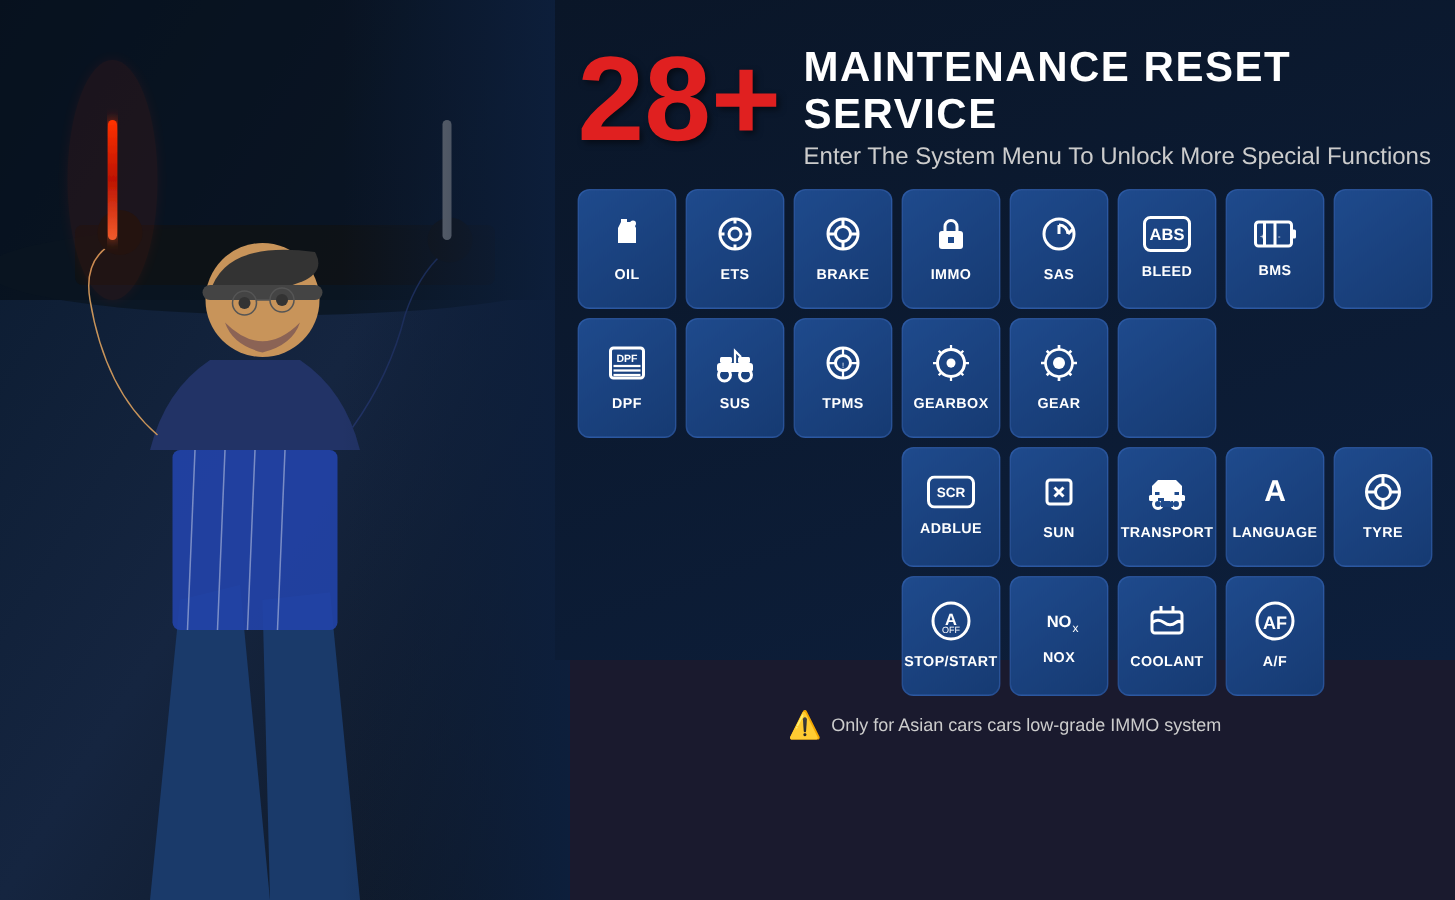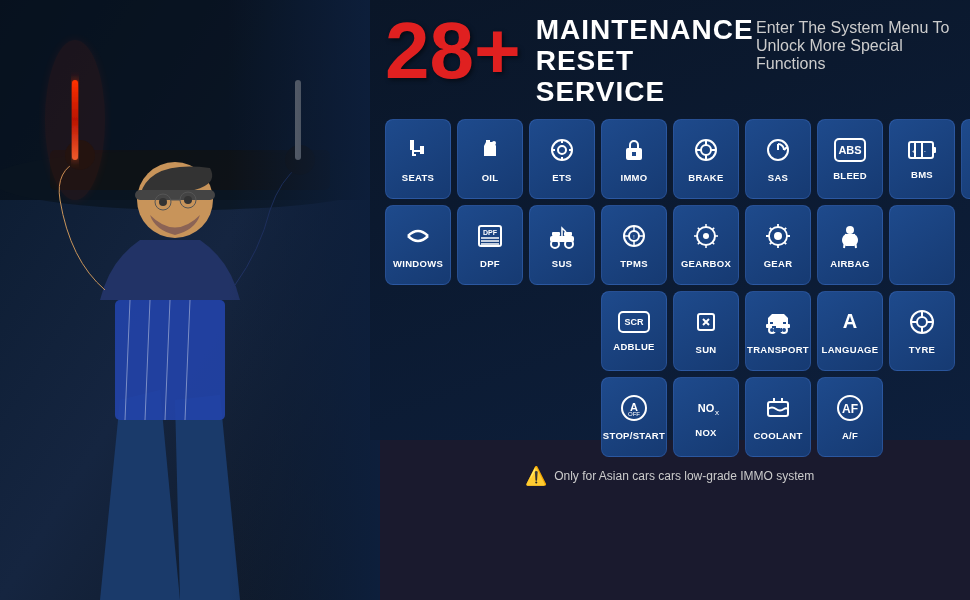--- a/index.html
+++ b/index.html
@@ -12,42 +12,42 @@
       position: relative;
     }
 
     .main-content {
       position: absolute;
       right: 0;
       top: 0;
       width: 600px;
       height: 440px;
       background: linear-gradient(160deg, #0a1628 0%, #0d1f3c 100%);
-      padding: 15px 15px 10px 15px;
+      padding: 30px 15px 10px 15px;
     }
 
     .header {
       display: flex;
       align-items: flex-start;
       margin-bottom: 12px;
     }
 
     .big-number {
       font-size: 80px;
       font-weight: 900;
       color: #e02020;
       line-height: 0.9;
       margin-right: 15px;
       text-shadow: 2px 2px 4px rgba(0,0,0,0.5);
       flex-shrink: 0;
     }
 
     .header-text {
       display: flex;
-      flex-direction: row;
+      flex-direction: column;
       justify-content: center;
     }
 
     .main-title {
       font-size: 28px;
       font-weight: 900;
       color: white;
       text-transform: uppercase;
       line-height: 1.1;
       letter-spacing: 1px;
@@ -225,28 +225,20 @@
       <div class="sub-title">Enter The System Menu To Unlock More Special Functions</div>
     </div>
   </div>
 
   <div class="grid-container">
 
     <div class="grid-row">
       <div class="service-item">
         <div class="service-icon">
           <svg width="28" height="28" viewBox="0 0 28 28" fill="white">
-            <path d="M6 4h4v10H6zm2 10h8v2H8zm8-4h4v8h-4zm-6 4v4h2v2H8v-6z"></path>
-          </svg>
-        </div>
-        <div class="service-label">SEATS</div>
-      </div>
-      <div class="service-item">
-        <div class="service-icon">
-          <svg width="28" height="28" viewBox="0 0 28 28" fill="white">
             <path d="M10 4h4v2h4l2 4v10H8V10l2-4zm-1 7h10v7H9z"></path>
             <circle cx="18" cy="7" r="2" fill="white"></circle>
           </svg>
         </div>
         <div class="service-label">OIL</div>
       </div>
       <div class="service-item">
         <div class="service-icon">
           <svg width="28" height="28" viewBox="0 0 28 28" fill="none" stroke="white" stroke-width="2">
             <circle cx="14" cy="14" r="10"></circle>
@@ -254,40 +246,40 @@
             <line x1="14" y1="4" x2="14" y2="7"></line>
             <line x1="14" y1="21" x2="14" y2="24"></line>
             <line x1="4" y1="14" x2="7" y2="14"></line>
             <line x1="21" y1="14" x2="24" y2="14"></line>
           </svg>
         </div>
         <div class="service-label">ETS</div>
       </div>
       <div class="service-item">
         <div class="service-icon">
-          <svg width="28" height="28" viewBox="0 0 28 28" fill="white">
-            <rect x="6" y="12" width="16" height="12" rx="2"></rect>
-            <path d="M10 12V9a4 4 0 0 1 8 0v3" fill="none" stroke="white" stroke-width="2"></path>
-            <rect x="12" y="16" width="4" height="4" fill="#1e4a8c"></rect>
-          </svg>
-        </div>
-        <div class="service-label">IMMO</div>
-      </div>
-      <div class="service-item">
-        <div class="service-icon">
           <svg width="28" height="28" viewBox="0 0 28 28" fill="none" stroke="white" stroke-width="2">
             <circle cx="14" cy="14" r="10"></circle>
             <circle cx="14" cy="14" r="5"></circle>
             <line x1="14" y1="4" x2="14" y2="9"></line>
             <line x1="14" y1="19" x2="14" y2="24"></line>
             <line x1="4" y1="14" x2="9" y2="14"></line>
             <line x1="19" y1="14" x2="24" y2="14"></line>
           </svg>
         </div>
         <div class="service-label">BRAKE</div>
+      </div>
+      <div class="service-item">
+        <div class="service-icon">
+          <svg width="28" height="28" viewBox="0 0 28 28" fill="white">
+            <rect x="6" y="12" width="16" height="12" rx="2"></rect>
+            <path d="M10 12V9a4 4 0 0 1 8 0v3" fill="none" stroke="white" stroke-width="2"></path>
+            <rect x="12" y="16" width="4" height="4" fill="#1e4a8c"></rect>
+          </svg>
+        </div>
+        <div class="service-label">IMMO</div>
       </div>
       <div class="service-item">
         <div class="service-icon">
           <svg width="28" height="28" viewBox="0 0 28 28" fill="none" stroke="white" stroke-width="2">
             <circle cx="14" cy="14" r="10"></circle>
             <path d="M14 8 A6 6 0 0 1 20 14"></path>
             <line x1="20" y1="14" x2="23" y2="11"></line>
             <line x1="14" y1="14" x2="14" y2="8"></line>
           </svg>
         </div>
@@ -317,29 +309,20 @@
       </div>
       <div class="service-item">
         
         
       </div>
     </div>
 
     <div class="grid-row">
       <div class="service-item">
         <div class="service-icon">
-          <svg width="28" height="28" viewBox="0 0 28 28" fill="none" stroke="white" stroke-width="2.5">
-            <path d="M4 14 Q14 4 24 14"></path>
-            <path d="M4 14 Q14 24 24 14"></path>
-          </svg>
-        </div>
-        <div class="service-label">WINDOWS</div>
-      </div>
-      <div class="service-item">
-        <div class="service-icon">
           <svg width="28" height="28" viewBox="0 0 28 28" fill="white">
             <rect x="3" y="4" width="22" height="20" rx="2" fill="none" stroke="white" stroke-width="2"></rect>
             <text x="14" y="13" font-family="Arial" font-size="7" font-weight="bold" fill="white" text-anchor="middle">DPF</text>
             <line x1="5" y1="16" x2="23" y2="16" stroke="white" stroke-width="1.5"></line>
             <line x1="5" y1="19" x2="23" y2="19" stroke="white" stroke-width="1.5"></line>
             <line x1="5" y1="22" x2="23" y2="22" stroke="white" stroke-width="1.5"></line>
           </svg>
         </div>
         <div class="service-label">DPF</div>
       </div>
@@ -380,31 +363,20 @@
       </div>
       <div class="service-item">
         <div class="service-icon">
           <svg width="28" height="28" viewBox="0 0 28 28" fill="none" stroke="white" stroke-width="1.8">
             <circle cx="14" cy="14" r="9"></circle>
             <circle cx="14" cy="14" r="4" fill="white" stroke="none"></circle>
             <path d="M14 5 L14 2 M14 26 L14 23 M5 14 L2 14 M26 14 L23 14 M7.9 7.9 L5.8 5.8 M22.2 22.2 L20.1 20.1 M7.9 20.1 L5.8 22.2 M22.2 5.8 L20.1 7.9"></path>
           </svg>
         </div>
         <div class="service-label">GEAR</div>
-      </div>
-      <div class="service-item">
-        <div class="service-icon">
-          <svg width="28" height="28" viewBox="0 0 28 28" fill="white">
-            <circle cx="14" cy="8" r="4"></circle>
-            <path d="M10 12 Q6 14 6 18 Q6 22 10 24 L18 24 Q22 22 22 18 Q22 14 18 12 Z"></path>
-            <line x1="10" y1="12" x2="8" y2="26" stroke="white" stroke-width="2"></line>
-            <line x1="18" y1="12" x2="20" y2="26" stroke="white" stroke-width="2"></line>
-          </svg>
-        </div>
-        <div class="service-label">AIRBAG</div>
       </div>
       <div class="service-item">
         
         
       </div>
     </div>
 
     <div class="grid-row" style="padding-left: 216px;">
       <div class="service-item">
         <div class="service-icon">

